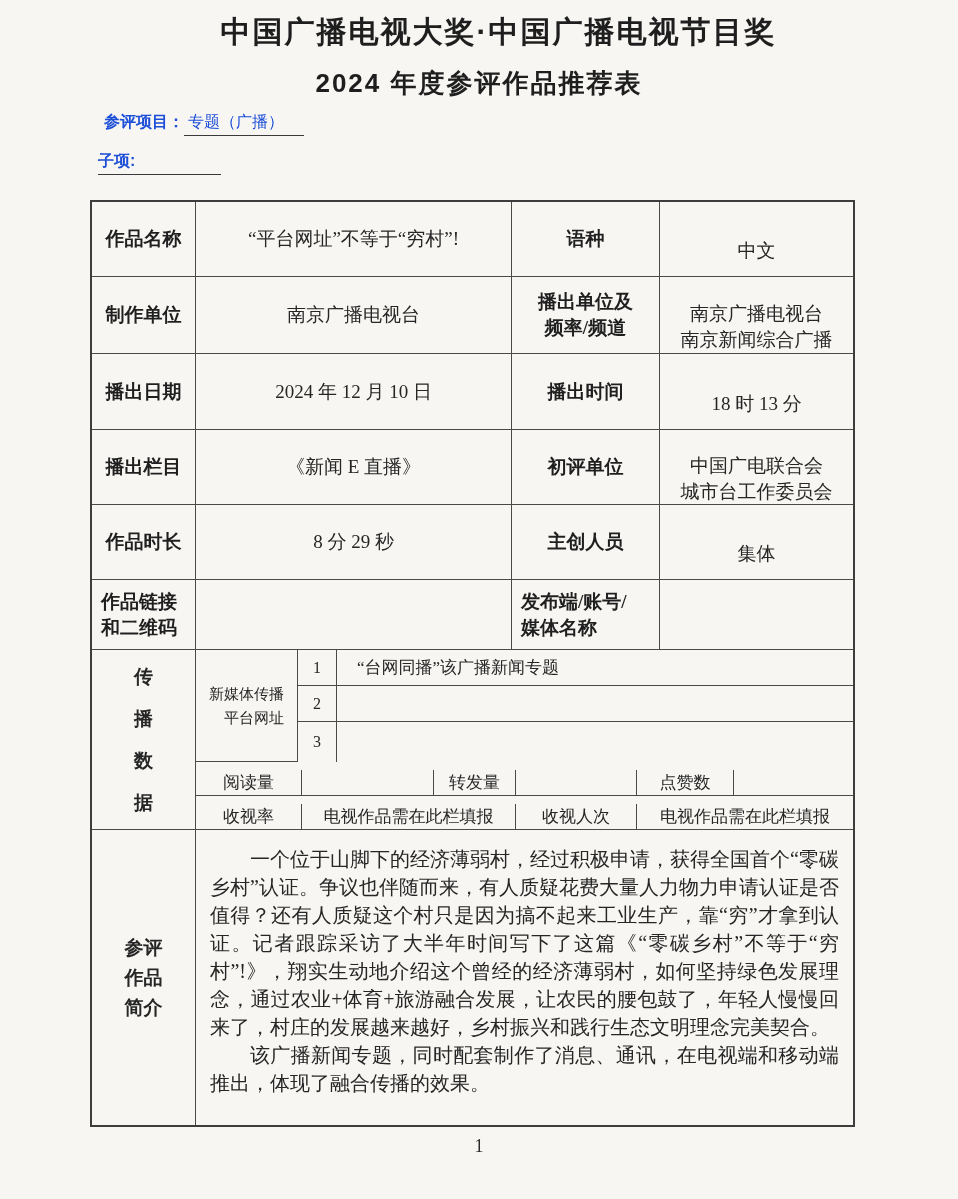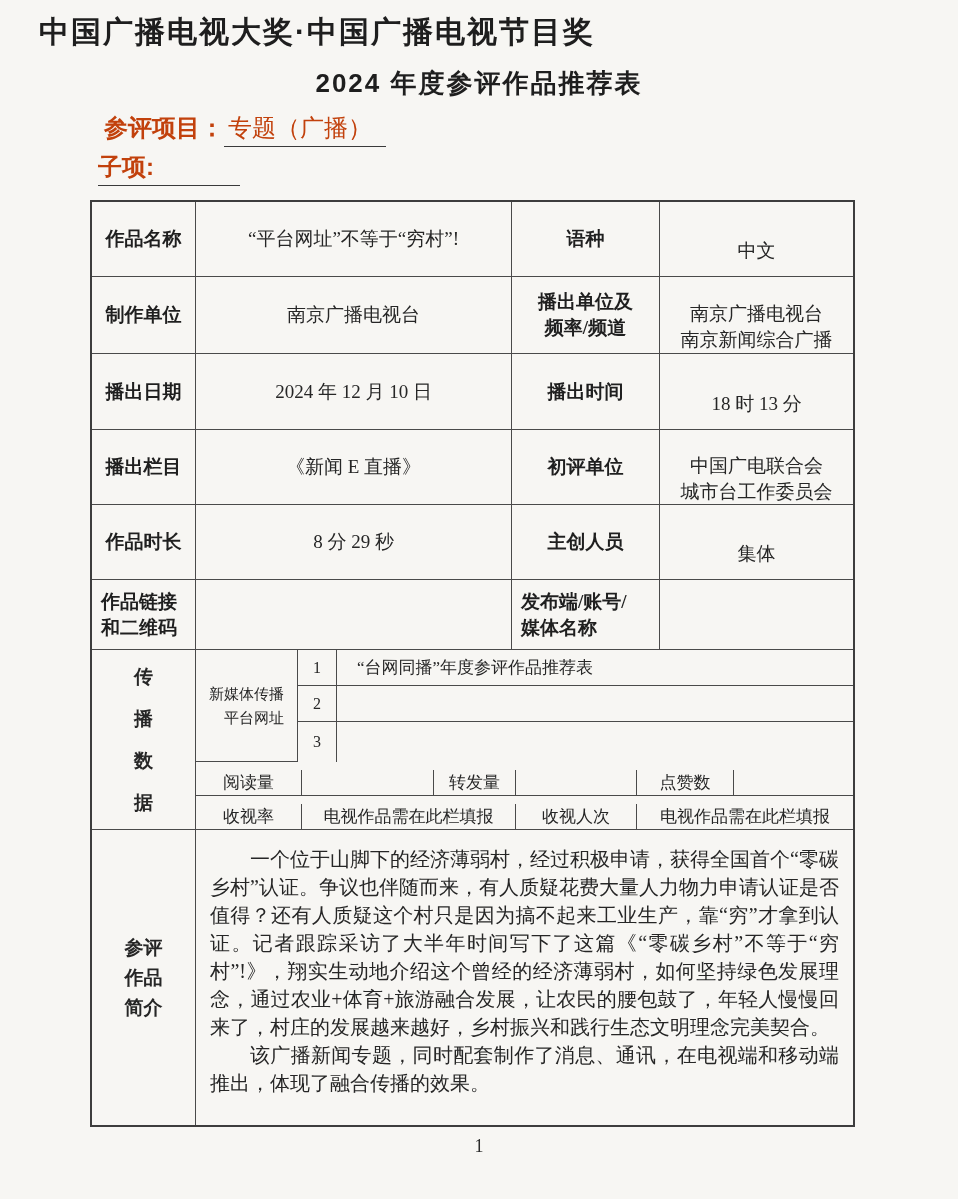--- a/index.html
+++ b/index.html
@@ -8,34 +8,34 @@
   .page {
     position:relative;
     width:958px; height:1199px;
     margin:0 auto;
     background:#f7f6f3;
     overflow:hidden;
   }
   
   .doc-title {
     position:absolute; left:0; top:12px; width:100%;
-    text-align:left;
+    text-align:center;
     font-family:"Liberation Sans","DejaVu Sans",sans-serif;
     font-weight:bold; font-size:30px; letter-spacing:2px;
     color:#1e1e1e;
     padding-left:39px;
   }
   .doc-subtitle {
     position:absolute; left:0; top:66px; width:100%;
     text-align:center;
     font-family:"Liberation Sans","DejaVu Sans",sans-serif;
     font-weight:bold; font-size:26px; letter-spacing:2px;
     color:#1e1e1e;
   }
-  .meta-line { position:absolute; font-size:24px; color:#c2410c; }
+  .meta-line { position:absolute; font-size:16px; color:#1d4ed8; }
   .meta-category { left:104px; top:112px; }
   .meta-category .m-label {
     font-family:"Liberation Sans","DejaVu Sans",sans-serif;
     font-weight:bold;
   }
   .meta-category .m-value {
     display:inline-block;
     border-bottom:1.5px solid #3a3a3a;
     padding:0 14px 2px 4px;
     min-width:120px;
@@ -189,21 +189,21 @@
 播
 数
 据</div>
       <div class="spread-body">
         <div class="srowA">
           <div class="cell platform-cell">新媒体传播
 平台网址</div>
           <div class="url-col">
             <div class="url-row u0">
               <div class="cell url-num">1</div>
-              <div class="cell url-text last left-al">“台网同播”年度参评作品推荐表</div>
+              <div class="cell url-text last left-al">“台网同播”该广播新闻专题</div>
             </div>
             <div class="url-row u1">
               <div class="cell url-num">2</div>
               <div class="cell url-text last left-al"></div>
             </div>
             <div class="url-row u2">
               <div class="cell url-num">3</div>
               <div class="cell url-text last left-al"></div>
             </div>
           </div>

